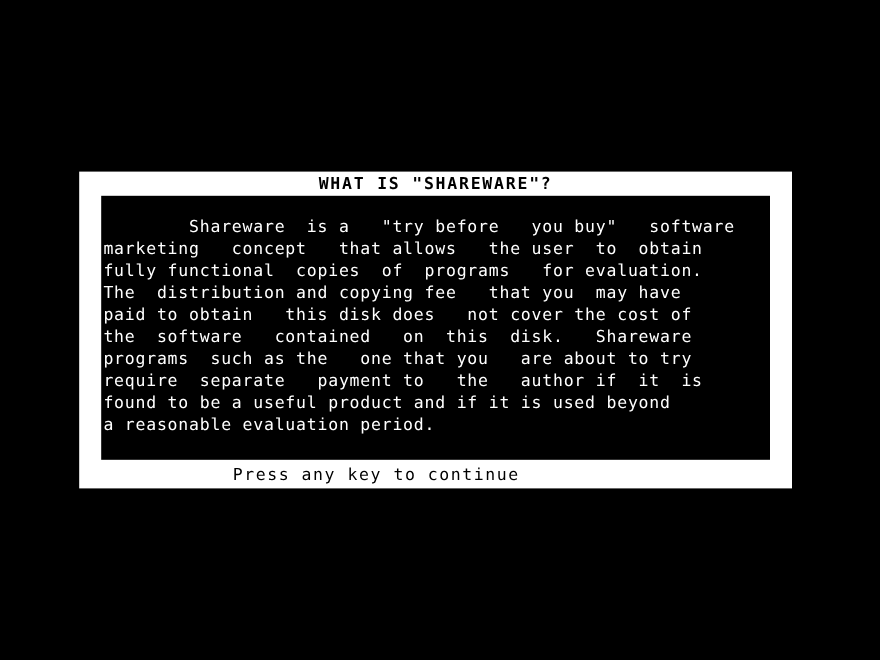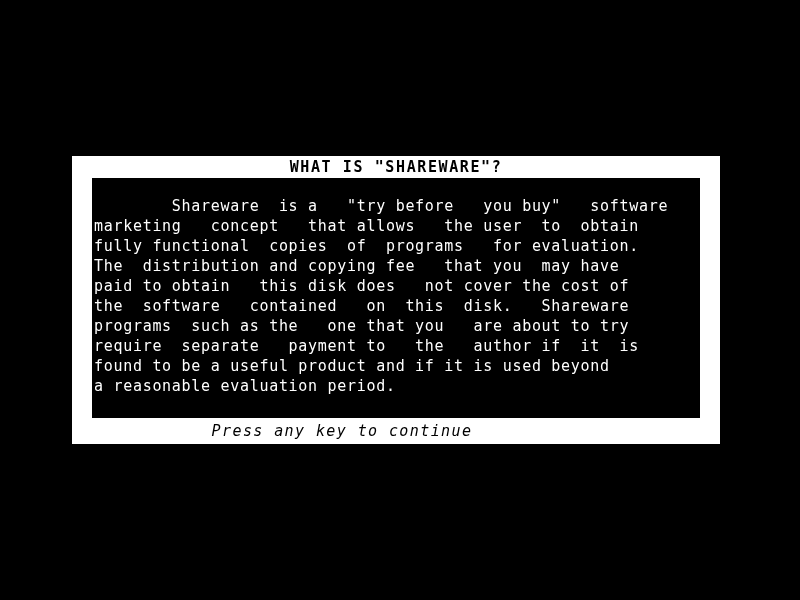--- a/index.html
+++ b/index.html
@@ -55,21 +55,20 @@
   
   #footer-bar {
     position: absolute;
     left: 0;
     bottom: 0;
     width: 540px;
     height: 26px;
     display: flex;
     align-items: center;
     justify-content: center;
-    font-style: italic;
   }
   #footer-text {
     color: #000000;
     background: #ffffff;
     font-size: 15px;
     line-height: 15px;
     letter-spacing: 1.4px;
     white-space: pre;
   }
 

